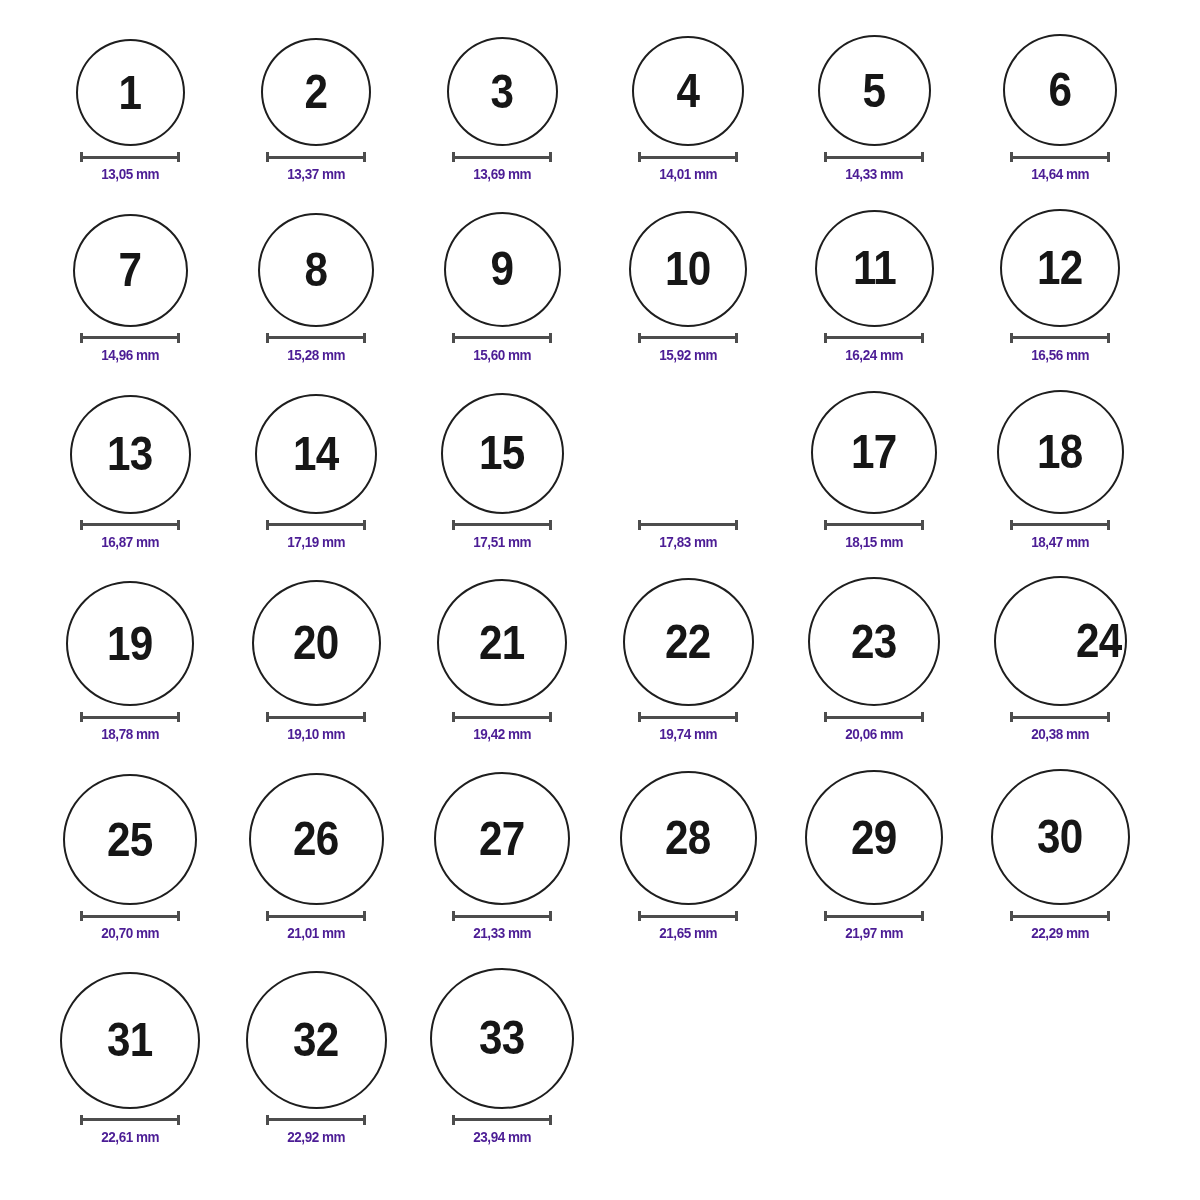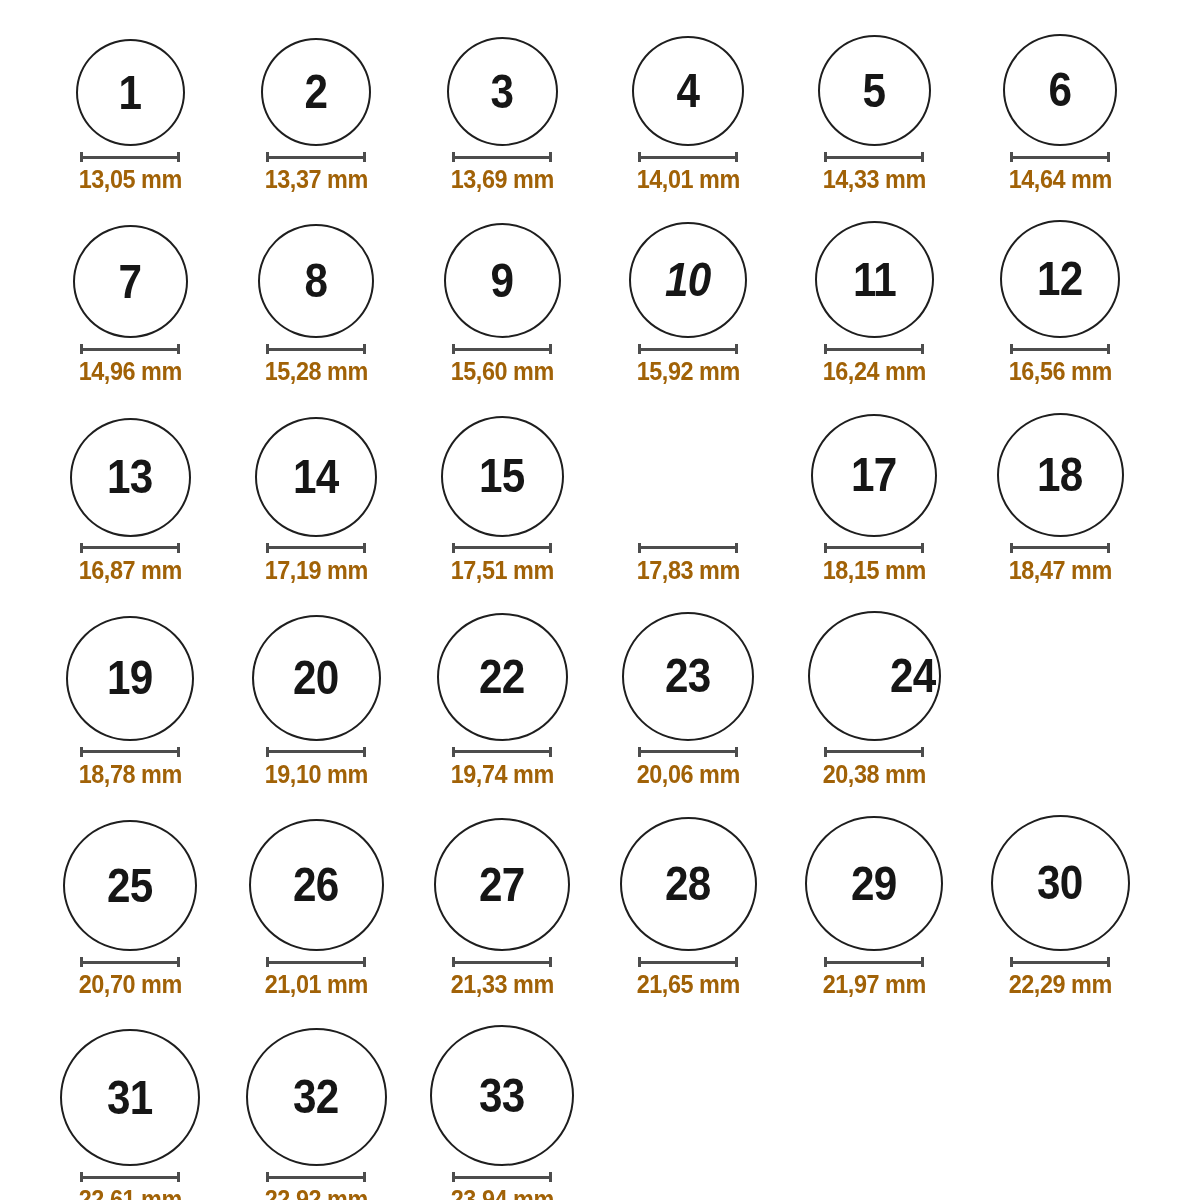--- a/index.html
+++ b/index.html
@@ -65,23 +65,23 @@
     position: absolute;
     top: 0;
     width: 3px;
     height: 10px;
     background: #4d4d4d;
   }
   .measure .tick.left { left: 0; }
   .measure .tick.right { right: 0; }
   .label {
     margin-top: 4px;
-    font-size: 26px;
+    font-size: 15px;
     font-weight: 700;
-    color: #a16207;
+    color: #4c1d95;
     line-height: 1.05;
     white-space: nowrap;
   }
   .label .condensed {
     display: inline-block;
     transform: scaleX(0.9);
     letter-spacing: -0.5px;
   }
 </style>
 </head>
@@ -203,21 +203,21 @@
     <div class="measure">
       <span class="tick left"></span>
       <span class="bar"></span>
       <span class="tick right"></span>
     </div>
     <div class="label">
       <span class="condensed">15,60 mm</span>
     </div>
   </div>
         <div class="cell">
-    <div class="circle" style="width: 118px; height: 116px; font-style: italic;">
+    <div class="circle" style="width: 118px; height: 116px;">
       <span class="num">10</span>
     </div>
     <div class="measure">
       <span class="tick left"></span>
       <span class="bar"></span>
       <span class="tick right"></span>
     </div>
     <div class="label">
       <span class="condensed">15,92 mm</span>
     </div>
@@ -344,20 +344,33 @@
     <div class="circle" style="width: 129px; height: 126px;">
       <span class="num">20</span>
     </div>
     <div class="measure">
       <span class="tick left"></span>
       <span class="bar"></span>
       <span class="tick right"></span>
     </div>
     <div class="label">
       <span class="condensed">19,10 mm</span>
+    </div>
+  </div>
+        <div class="cell">
+    <div class="circle" style="width: 130px; height: 127px;">
+      <span class="num">21</span>
+    </div>
+    <div class="measure">
+      <span class="tick left"></span>
+      <span class="bar"></span>
+      <span class="tick right"></span>
+    </div>
+    <div class="label">
+      <span class="condensed">19,42 mm</span>
     </div>
   </div>
         <div class="cell">
     <div class="circle" style="width: 131px; height: 128px;">
       <span class="num">22</span>
     </div>
     <div class="measure">
       <span class="tick left"></span>
       <span class="bar"></span>
       <span class="tick right"></span>

